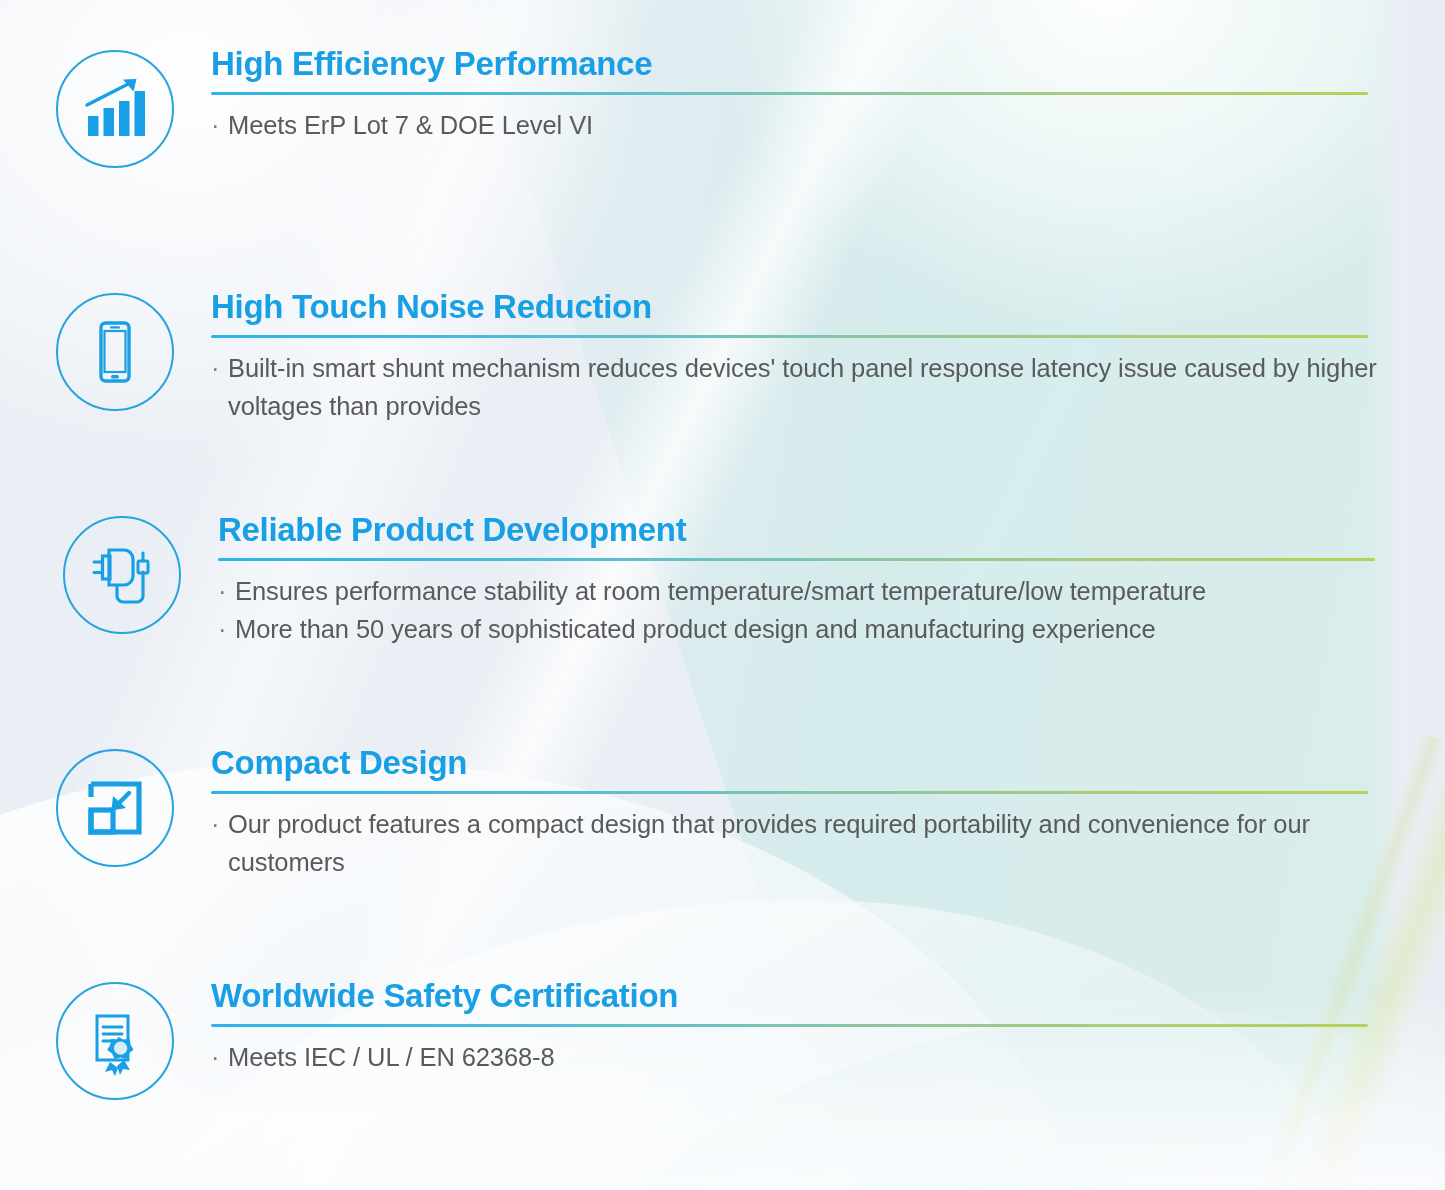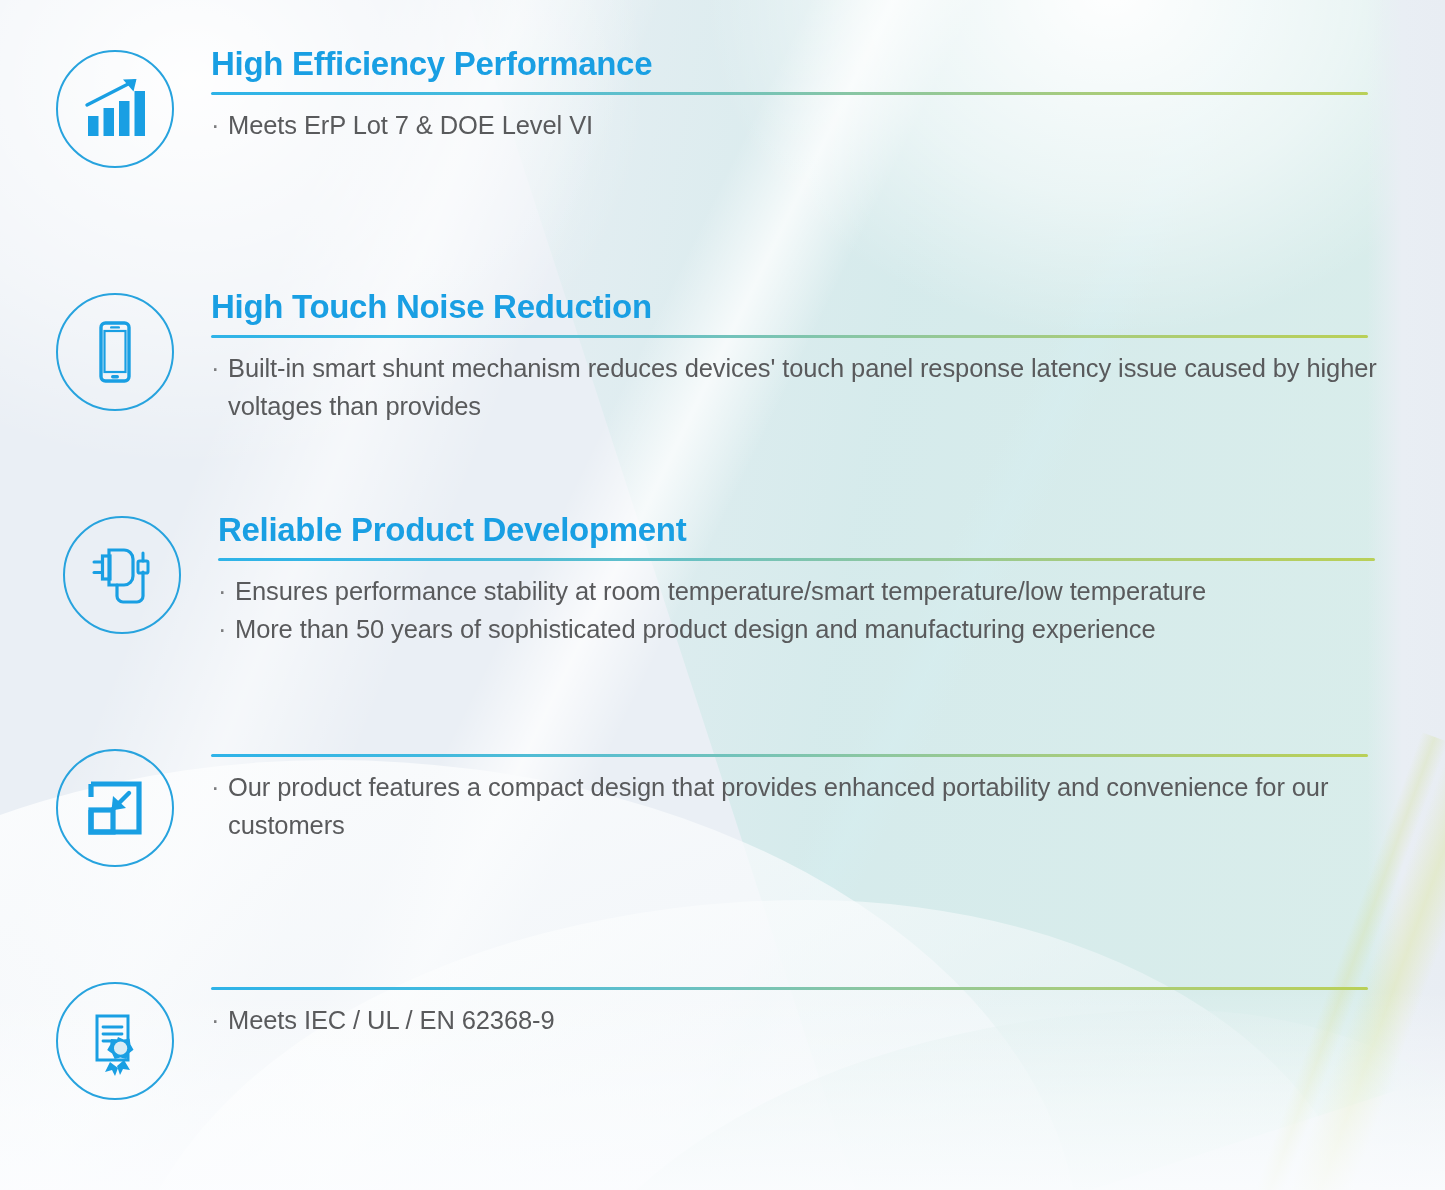--- a/index.html
+++ b/index.html
@@ -358,25 +358,26 @@
         <svg width="74" height="74" viewBox="0 0 74 74">
           <path d="M13 13 H61 V61 H13 V39" fill="none" stroke="#199fe3" stroke-width="5.2"></path>
           <path d="M13 13 V26" fill="none" stroke="#199fe3" stroke-width="5.2"></path>
           <rect x="13" y="39" width="22" height="22" fill="none" stroke="#199fe3" stroke-width="5.2"></rect>
           <path d="M51 22 L35 38" stroke="#199fe3" stroke-width="4.4" stroke-linecap="round"></path>
           <path d="M33.5 39.5 L35 25 L48 37 Z" fill="#199fe3"></path>
         </svg>
       </div>
     </div>
     <div class="text-col">
+      <div class="feature-title">Compact Design</div>
       <div class="divider"></div>
       <div class="bullets">
         <div class="bullet">
           <span class="bullet-mark">·</span>
-          <span class="bullet-text wrap-1">Our product features a compact design that provides enhanced portability and convenience for our customers</span>
+          <span class="bullet-text wrap-1">Our product features a compact design that provides required portability and convenience for our customers</span>
         </div>
       </div>
     </div>
   </div>
 
   <div class="feature-row" style="top:978px;">
     <div class="icon-wrap">
       <div class="icon-circle">
         <svg width="74" height="74" viewBox="0 0 74 74">
           <path d="M19 12 H50 V56 H19 Z" fill="none" stroke="#199fe3" stroke-width="3"></path>
@@ -386,23 +387,24 @@
           <path d="M32 58 L27 68 L34 66 L37 72 L40 64 Z" fill="#199fe3"></path>
           <path d="M46 56 L52 66 L45 65 L42 71 L39 62 Z" fill="#199fe3"></path>
           <path d="M40 33 L45.6 35.4 L51.6 34.7 L52.5 40.6 L55.5 45.8 L50.7 49.4
                    L48.2 54.9 L42.4 53.6 L36.7 55 L34.1 49.6 L29.2 46.1 L32.2 40.8
                    L33 34.9 L39 35.6 Z" fill="#199fe3"></path>
           <circle cx="42.6" cy="44.2" r="6.6" fill="#d9ecf5"></circle>
         </svg>
       </div>
     </div>
     <div class="text-col">
+      <div class="feature-title">Worldwide Safety Certification</div>
       <div class="divider"></div>
       <div class="bullets">
         <div class="bullet">
           <span class="bullet-mark">·</span>
-          <span class="bullet-text">Meets IEC / UL / EN 62368-9</span>
+          <span class="bullet-text">Meets IEC / UL / EN 62368-8</span>
         </div>
       </div>
     </div>
   </div>
 
 </div>
 
 </body></html>

